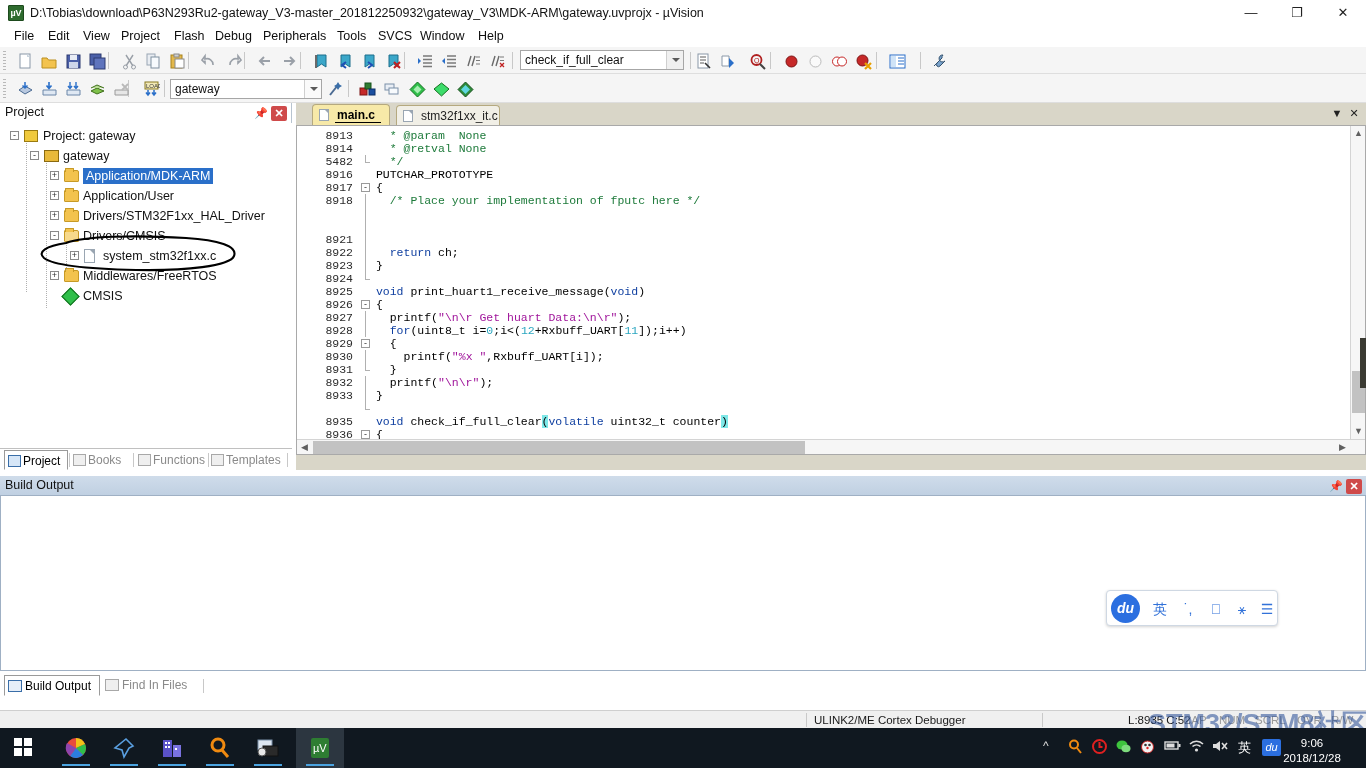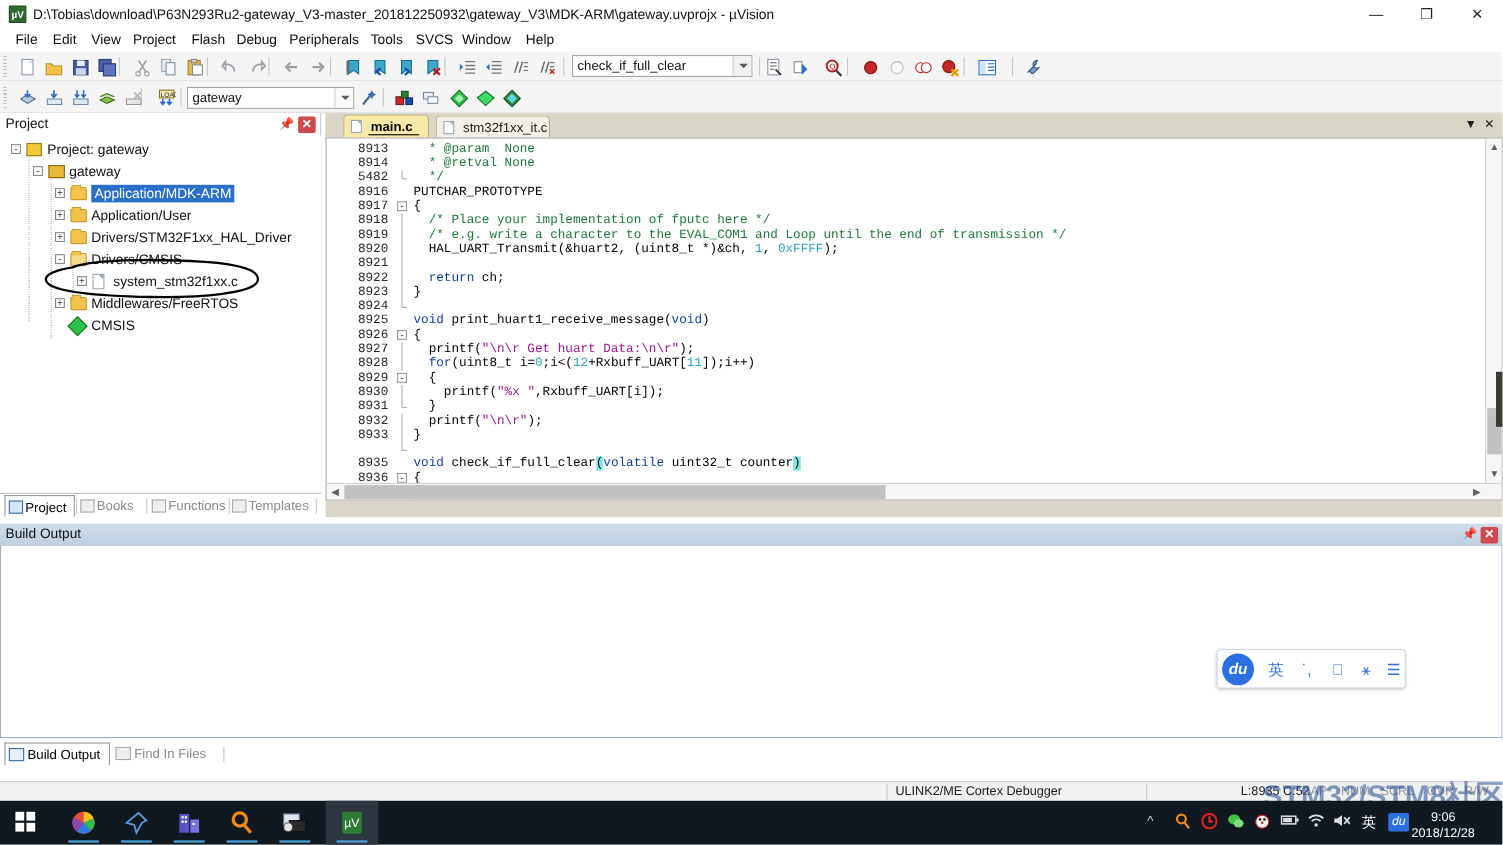--- a/index.html
+++ b/index.html
@@ -521,29 +521,21 @@
           <div class="cl" style="top:55px">
             <div class="lnum">8917</div>
             <div class="ctext"><span> {</span></div>
           </div>
           <div class="foldline" style="left:68px;top:68px;height:13px"></div>
           <div class="cl" style="top:68px">
             <div class="lnum">8918</div>
             <div class="ctext"><span class="c-cmt">   /* Place your implementation of fputc here */</span></div>
           </div>
           <div class="foldline" style="left:68px;top:81px;height:13px"></div>
-          <div class="cl" style="top:81px">
-            <div class="lnum">8919</div>
-            <div class="ctext"><span class="c-cmt">   /* e.g. write a character to the EVAL_COM1 and Loop until the end of transmission */</span></div>
-          </div>
           <div class="foldline" style="left:68px;top:94px;height:13px"></div>
-          <div class="cl" style="top:94px">
-            <div class="lnum">8920</div>
-            <div class="ctext"><span>   HAL_UART_Transmit(&amp;huart2, (uint8_t *)&amp;ch, </span><span class="c-num">1</span><span>, </span><span class="c-num">0xFFFF</span><span>);</span></div>
-          </div>
           <div class="foldline" style="left:68px;top:107px;height:13px"></div>
           <div class="cl" style="top:107px">
             <div class="lnum">8921</div>
             <div class="ctext"><span></span></div>
           </div>
           <div class="foldline" style="left:68px;top:120px;height:13px"></div>
           <div class="cl" style="top:120px">
             <div class="lnum">8922</div>
             <div class="ctext"><span>   </span><span class="c-kw">return</span><span> ch;</span></div>
           </div>

